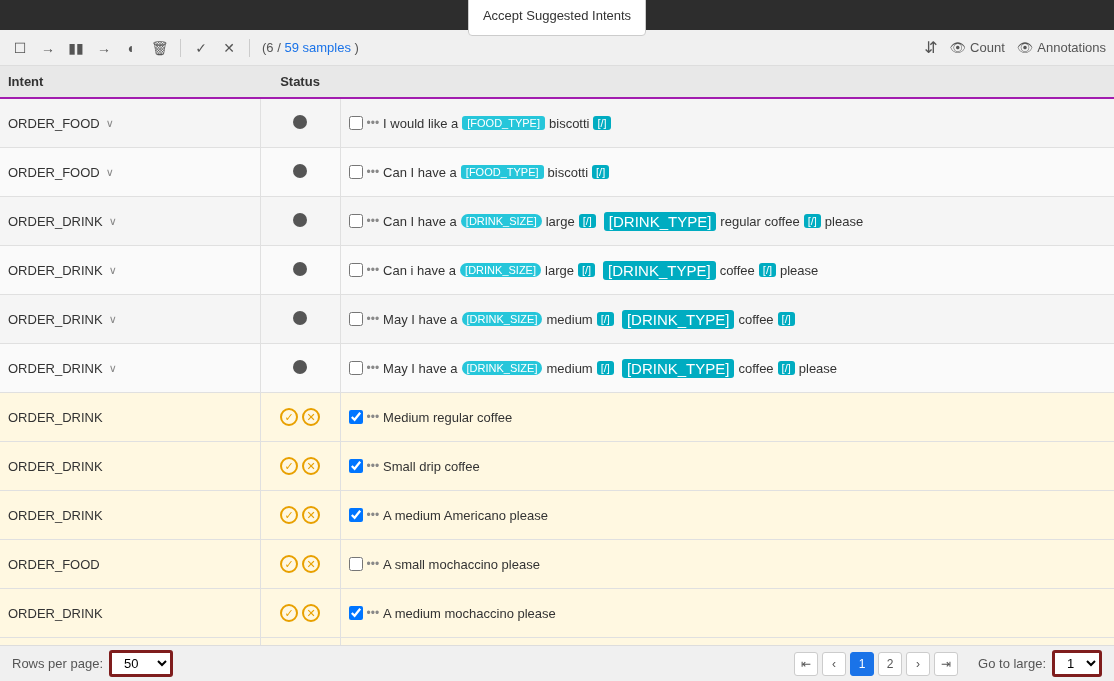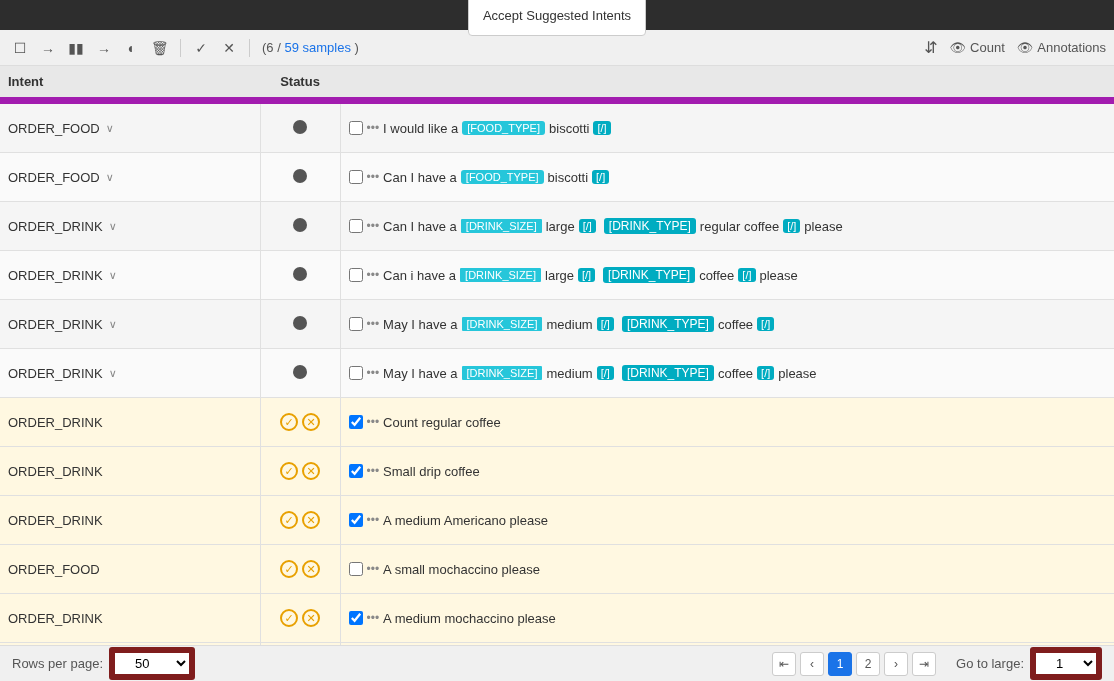--- a/index.html
+++ b/index.html
@@ -47,21 +47,21 @@
     .sample-count a { color: #1a73e8; text-decoration: none; }
     .toolbar-right { margin-left: auto; display: flex; align-items: center; gap: 12px; }
     .toolbar-right-btn { display: flex; align-items: center; gap: 4px; color: #555; font-size: 13px; cursor: pointer; }
     .sort-icon { font-size: 16px; color: #555; }
     
     .table-container { overflow-y: auto; height: calc(681px - 30px - 36px - 36px); }
     
     table { width: 100%; border-collapse: collapse; }
     thead th {
       background: #e8e8e8;
-      border-bottom: 7px solid #a21caf;
+      border-bottom: 2px solid #a21caf;
       padding: 8px 8px;
       text-align: left;
       font-weight: 600;
       font-size: 13px;
       position: sticky;
       top: 0;
       z-index: 10;
       margin-left: 8px;
     }
     thead th.intent-col { width: 260px; }
@@ -109,34 +109,34 @@
       display: flex;
       align-items: center;
       gap: 4px;
       flex-wrap: wrap;
     }
     .row-checkbox { width: 14px; height: 14px; cursor: pointer; }
     .dots-btn { color: #888; cursor: pointer; font-size: 12px; }
     .utterance-text { font-size: 13px; color: #333; }
     .tag-food { background: #26c6da; color: white; padding: 1px 5px; border-radius: 3px; font-size: 11px; font-weight: 500; }
     .tag-bracket { background: #00acc1; color: white; padding: 1px 4px; border-radius: 3px; font-size: 11px; }
-    .tag-drink-size { background: #26c6da; color: white; padding: 1px 5px; border-radius: 1px; font-size: 11px; font-weight: 500; }
-    .tag-drink-type { background: #00acc1; color: white; padding: 1px 5px; border-radius: 3px; font-size: 12px; font-weight: 500; }
+    .tag-drink-size { background: #26c6da; color: white; padding: 1px 5px; border-radius: 7px; font-size: 11px; font-weight: 500; }
+    .tag-drink-type { background: #00acc1; color: white; padding: 1px 5px; border-radius: 3px; font-size: 15px; font-weight: 500; }
     
     .footer {
       background: #f0f0f0;
       border-top: 1px solid #ddd;
       height: 36px;
       display: flex;
       align-items: center;
       padding: 0 12px;
       gap: 8px;
     }
     .rows-per-page { display: flex; align-items: center; gap: 6px; font-size: 13px; color: #555; }
-    .rows-select { border: 6px solid #7f1d1d; border-radius: 3px; padding: 2px 16px; font-size: 13px; background: white; cursor: pointer; }
+    .rows-select { border: 3px solid #7f1d1d; border-radius: 3px; padding: 2px 8px; font-size: 13px; background: white; cursor: pointer; }
     .pagination { margin-left: auto; display: flex; align-items: center; gap: 4px; }
     .page-btn { width: 24px; height: 24px; display: flex; align-items: center; justify-content: center; border: 1px solid #ccc; border-radius: 3px; background: white; cursor: pointer; font-size: 12px; color: #555; }
     .page-btn.active { background: #1a73e8; color: white; border-color: #1a73e8; }
     .go-to-page { display: flex; align-items: center; gap: 6px; font-size: 13px; color: #555; margin-left: 12px; }
     
     td { vertical-align: middle; }
   </style>
 </head>
 <body>
 
@@ -321,21 +321,21 @@
           <td class="status-cell" style="width: 80px; border-right: 1px solid rgb(224, 224, 224); text-align: center;">
             <div class="status-icons">
               <span class="check-icon" style="display: inline-flex; align-items: center; justify-content: center; width: 18px; height: 18px; border: 2px solid rgb(232, 160, 0); border-radius: 50%; color: rgb(232, 160, 0); font-size: 11px; cursor: pointer;">✓</span>
               <span class="x-icon" style="display: inline-flex; align-items: center; justify-content: center; width: 18px; height: 18px; border: 2px solid rgb(232, 160, 0); border-radius: 50%; color: rgb(232, 160, 0); font-size: 11px; cursor: pointer;">✕</span>
             </div>
           </td>
           <td class="utterance-cell">
             <div class="utterance-row">
               <input type="checkbox" class="row-checkbox" checked="" style="">
               <span class="dots-btn">•••</span>
-              <span class="utterance-text">Count regular coffee</span>
+              <span class="utterance-text">Medium regular coffee</span>
             </div>
           </td>
         </tr>
         <tr style="background: rgb(255, 248, 225);">
           <td style="padding: 6px 8px; border-right: 1px solid rgb(224, 224, 224); width: 260px;">
             <div class="intent-cell" style="padding: 0px;">
               <span class="intent-name">ORDER_DRINK</span>
             </div>
           </td>
           <td class="status-cell" style="width: 80px; border-right: 1px solid rgb(224, 224, 224); text-align: center;">

